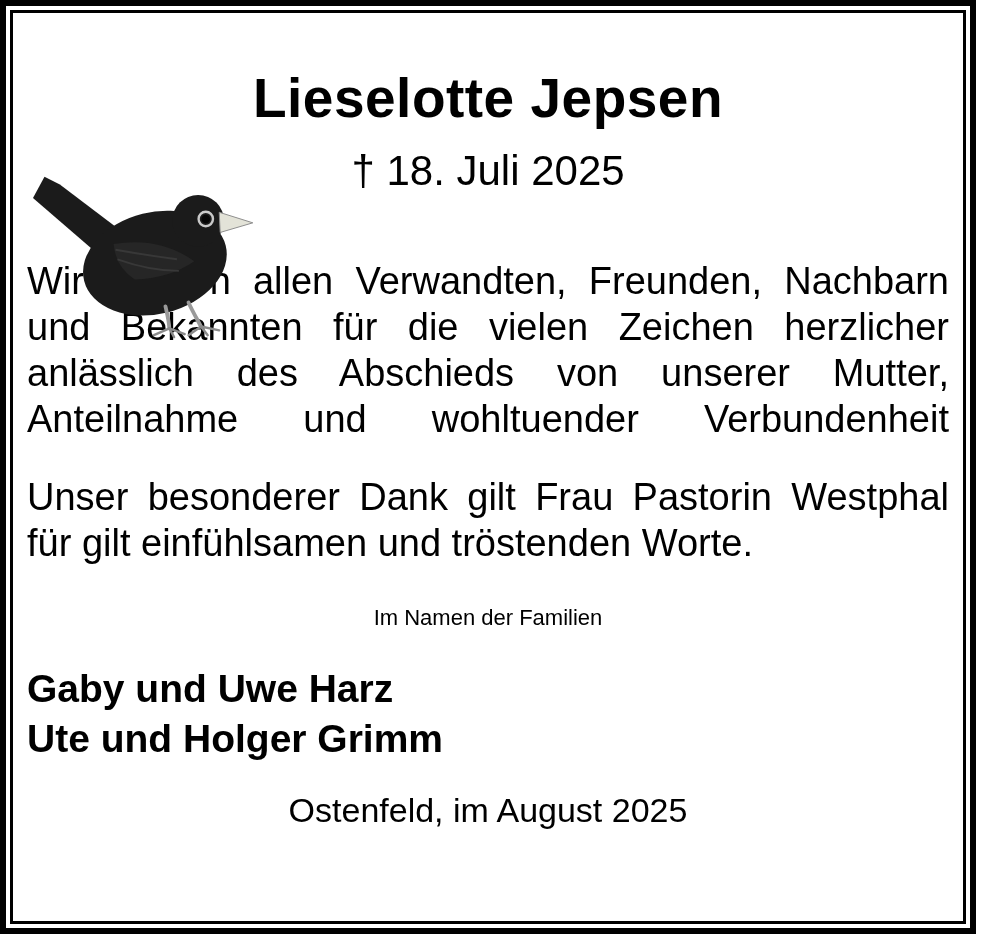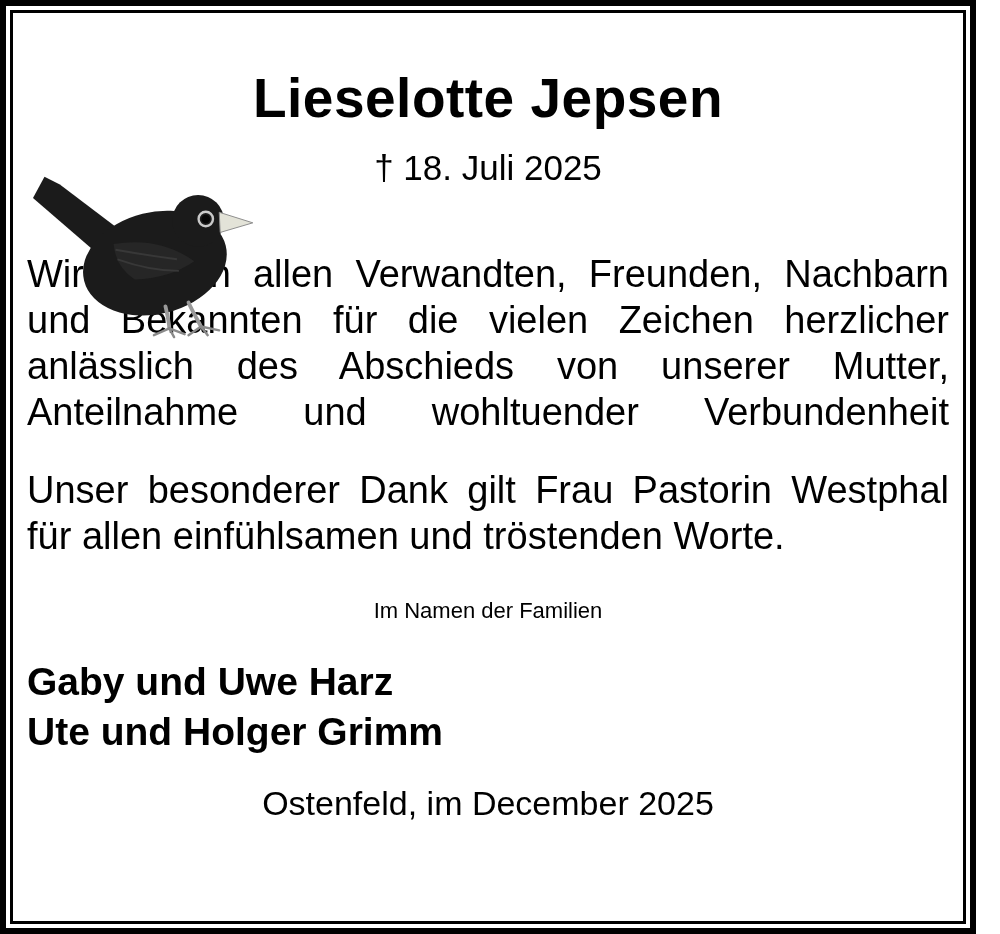--- a/index.html
+++ b/index.html
@@ -46,21 +46,21 @@
     margin-top: 58px;
     text-align: center;
     font-size: 55px;
     font-weight: bold;
     line-height: 1.0;
     letter-spacing: 0.5px;
   }
   .death-date {
     margin-top: 24px;
     text-align: center;
-    font-size: 35px;
+    font-size: 42px;
     line-height: 1.0;
   }
   .para {
     font-size: 38px;
     line-height: 46px;
   }
   .para-1 { margin-top: 66px; }
   .para-2 { margin-top: 32px; }
   .jline {
     text-align: justify;
@@ -136,27 +136,27 @@
 
       <div class="para para-1">
         <div class="jline">Wir danken allen Verwandten, Freunden, Nachbarn</div>
         <div class="jline">und Bekannten für die vielen Zeichen herzlicher</div>
         <div class="jline">anlässlich des Abschieds von unserer Mutter,</div>
         <div class="jline">Anteilnahme und wohltuender Verbundenheit</div>
       </div>
 
       <div class="para para-2">
         <div class="jline">Unser besonderer Dank gilt Frau Pastorin Westphal</div>
-        <div class="lline">für allen einfühlsamen und tröstenden Worte.</div>
+        <div class="lline">für gilt einfühlsamen und tröstenden Worte.</div>
       </div>
 
       <div class="in-names">Im Namen der Familien</div>
 
       <div class="family-names">
         <div>Gaby und Uwe Harz</div>
         <div>Ute und Holger Grimm</div>
       </div>
 
-      <div class="place-date">Ostenfeld, im December 2025</div>
+      <div class="place-date">Ostenfeld, im August 2025</div>
 
     </div>
   </div>
 </div>
 
 </body></html>

